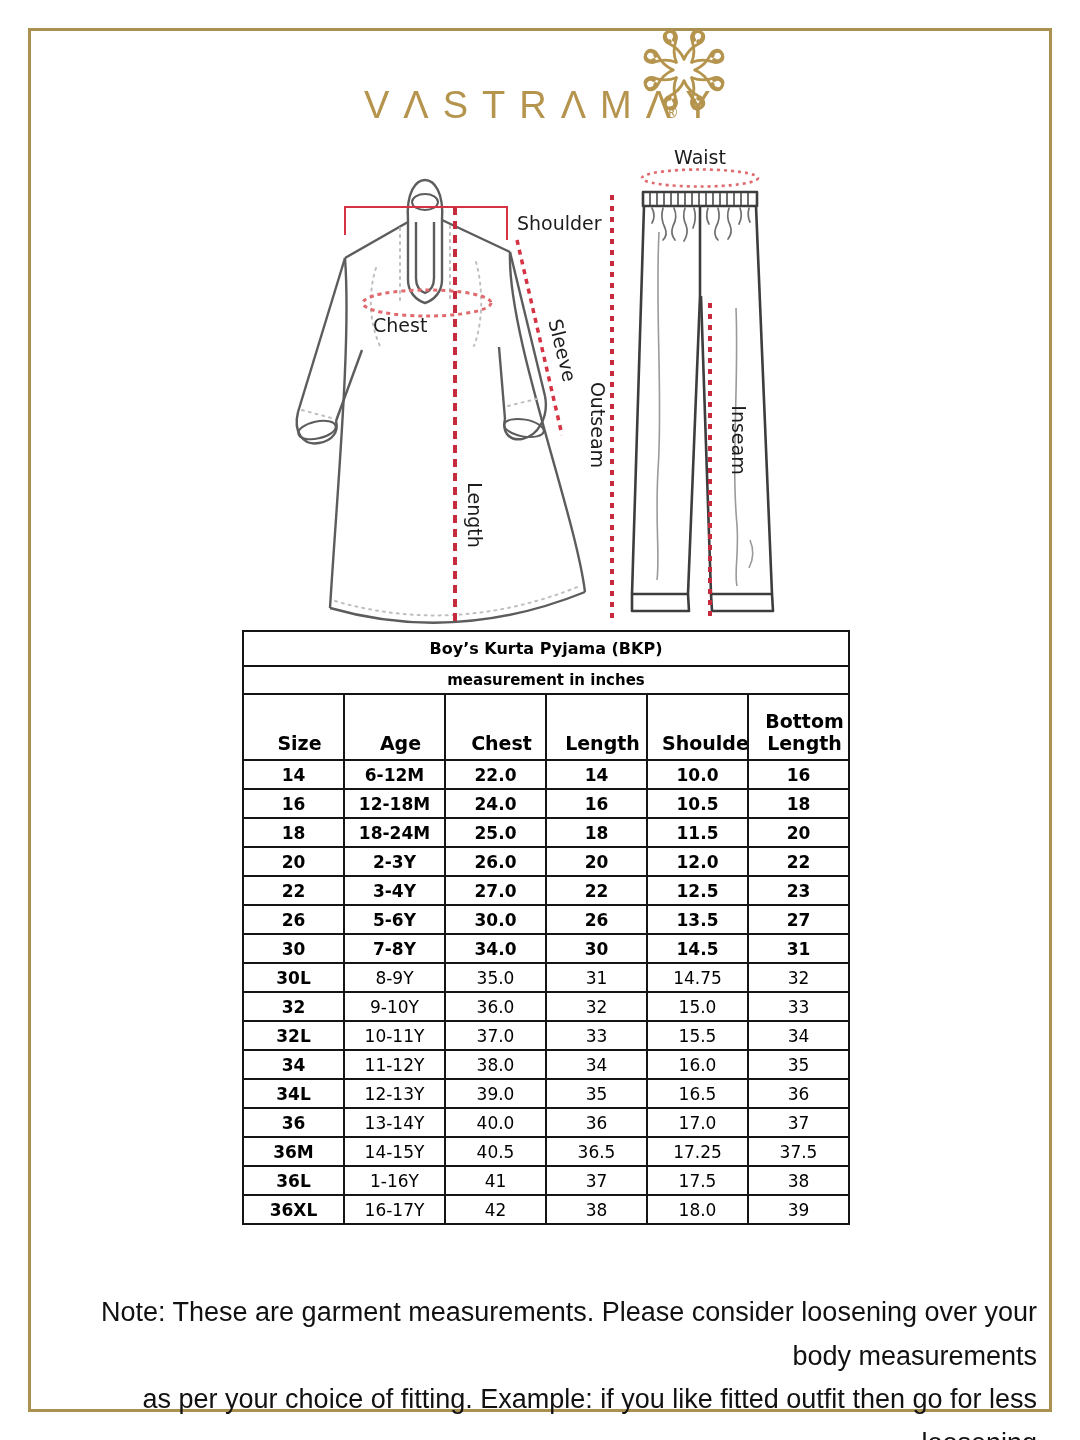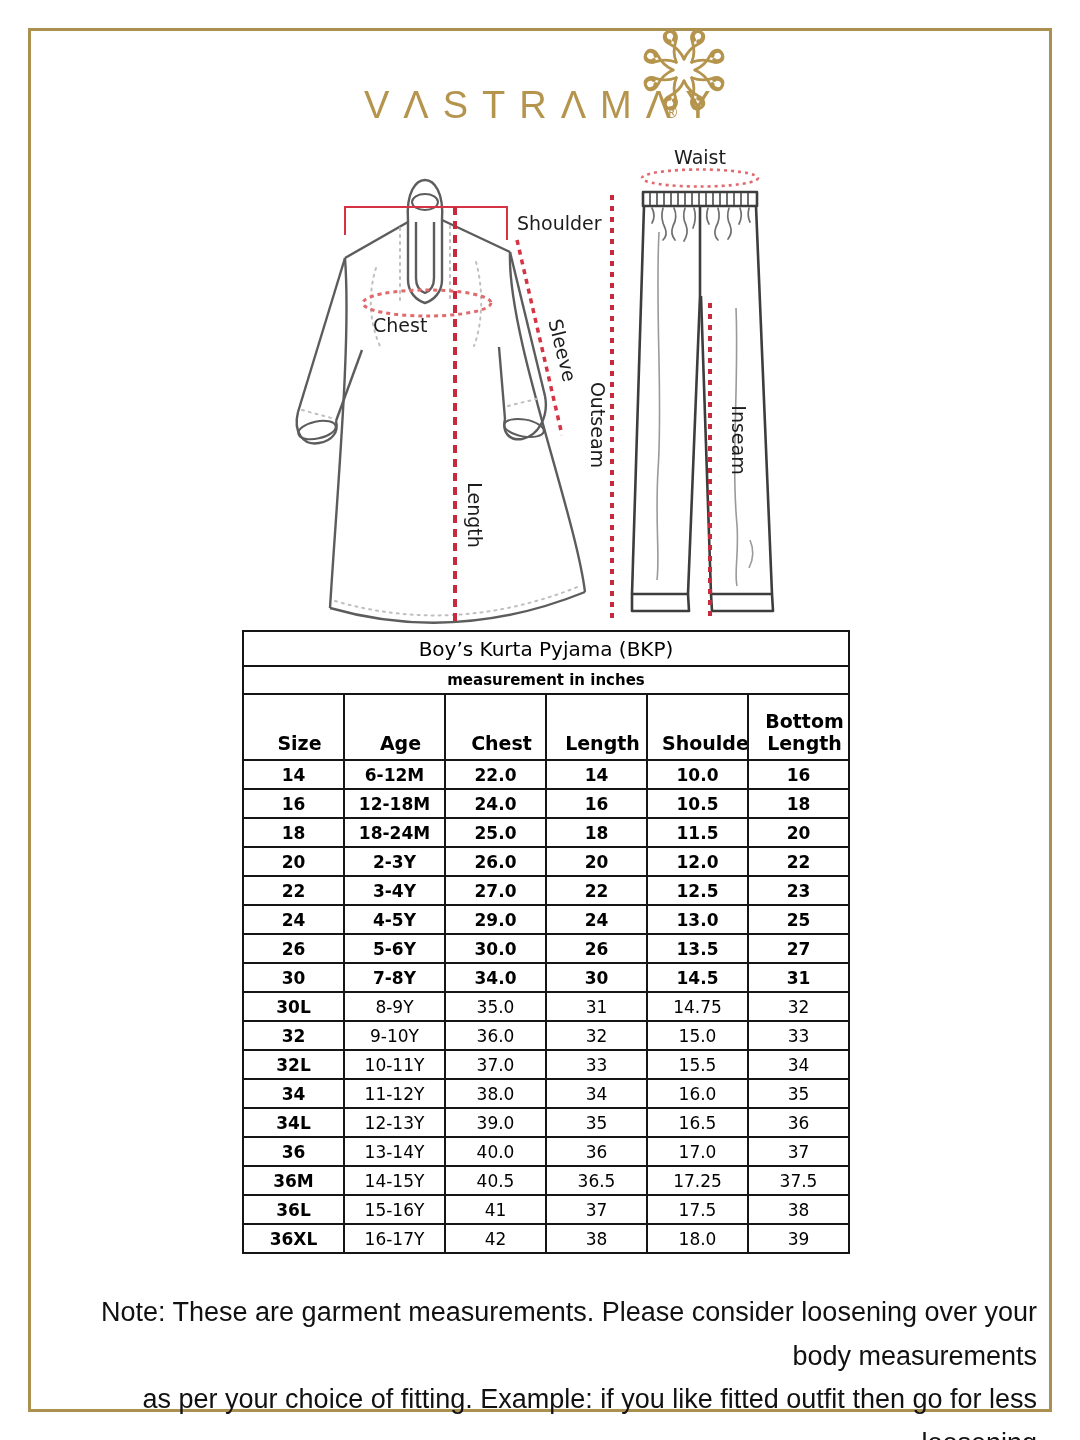--- a/index.html
+++ b/index.html
@@ -16,21 +16,21 @@
 
   
   .diagram-svg{position:absolute;left:280px;top:140px;}
   .diagram-label{font-family:"DejaVu Sans",sans-serif;font-size:19px;fill:#1c1c1c;}
 
   
   .size-table{position:absolute;left:242px;top:630px;width:608px;border-collapse:collapse;
         table-layout:fixed;font-family:"DejaVu Sans",sans-serif;color:#000;}
   .size-table td,.size-table th{border:2px solid #151515;text-align:center;vertical-align:middle;
         padding:0 2px;overflow:hidden;}
-  .size-table .title-cell{font-size:20px;font-weight:normal;height:33px;text-align:center;}
+  .size-table .title-cell{font-size:16px;font-weight:bold;height:33px;text-align:center;}
   .size-table .subtitle-cell{font-size:15px;font-weight:bold;height:26px;border-radius:9px;}
   .size-table th.col-head{font-size:19px;font-weight:bold;height:60px;vertical-align:bottom;
         padding-bottom:4px;line-height:1.15;padding-left:14px;}
   .size-table td{font-size:17px;height:27px;}
   .size-table td.size{font-weight:bold;}
   .size-table tr.bold-row td{font-weight:bold;}
 
   
   .note{position:absolute;left:45px;top:1291px;width:992px;text-align:right;
         font-family:"Liberation Sans",sans-serif;font-size:27px;color:#111;line-height:1.62;}
@@ -213,28 +213,20 @@
         </tr>
         <tr class="bold-row">
           <td class="size">22</td>
           <td class="age">3-4Y</td>
           <td class="chest">27.0</td>
           <td class="length">22</td>
           <td class="shoulder">12.5</td>
           <td class="bottom">23</td>
         </tr>
         <tr class="bold-row">
-          <td class="size">24</td>
-          <td class="age">4-5Y</td>
-          <td class="chest">29.0</td>
-          <td class="length">24</td>
-          <td class="shoulder">13.0</td>
-          <td class="bottom">25</td>
-        </tr>
-        <tr class="bold-row">
           <td class="size">26</td>
           <td class="age">5-6Y</td>
           <td class="chest">30.0</td>
           <td class="length">26</td>
           <td class="shoulder">13.5</td>
           <td class="bottom">27</td>
         </tr>
         <tr class="bold-row">
           <td class="size">30</td>
           <td class="age">7-8Y</td>
@@ -294,21 +286,21 @@
         <tr>
           <td class="size">36M</td>
           <td class="age">14-15Y</td>
           <td class="chest">40.5</td>
           <td class="length">36.5</td>
           <td class="shoulder">17.25</td>
           <td class="bottom">37.5</td>
         </tr>
         <tr>
           <td class="size">36L</td>
-          <td class="age">15-16Y</td>
+          <td class="age">1-16Y</td>
           <td class="chest">41</td>
           <td class="length">37</td>
           <td class="shoulder">17.5</td>
           <td class="bottom">38</td>
         </tr>
         <tr>
           <td class="size">36XL</td>
           <td class="age">16-17Y</td>
           <td class="chest">42</td>
           <td class="length">38</td>

